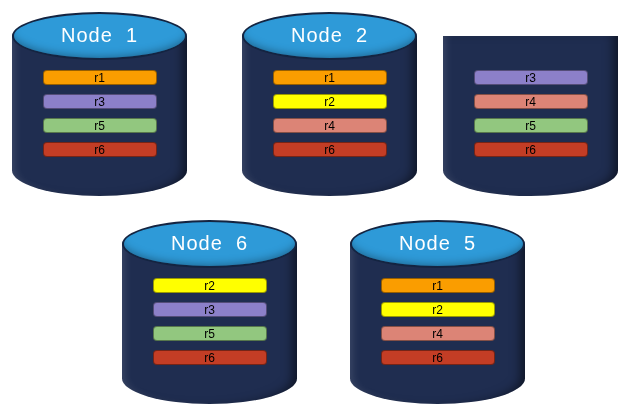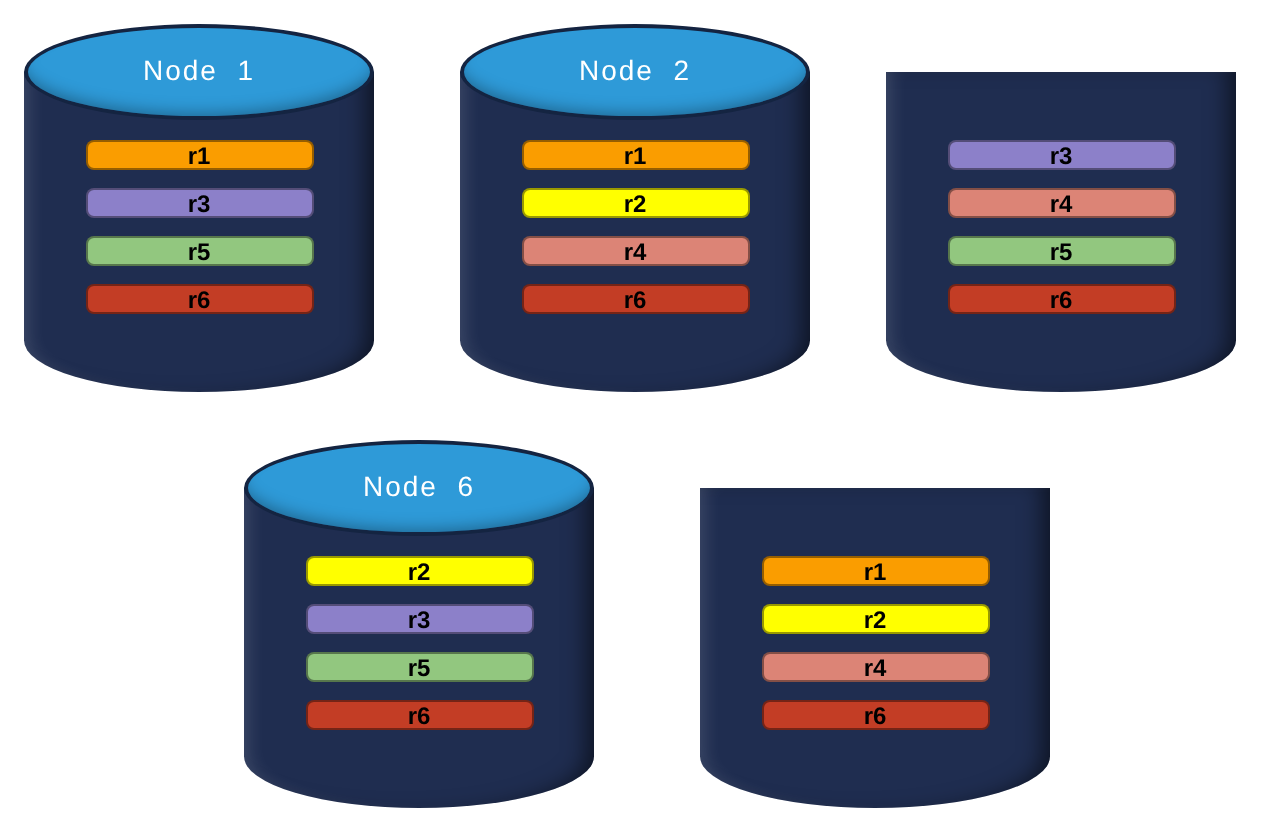--- a/index.html
+++ b/index.html
@@ -37,21 +37,21 @@
     border: 2px solid var(--outline-color, #142441);
     border-radius: 50%;
     box-sizing: border-box;
     display: flex;
     align-items: center;
     justify-content: center;
     box-shadow: inset 0 -5px 8px -4px rgba(0,0,0,0.35);
   }
   .node-label {
     color: var(--node-label-color, #ffffff);
-    font-size: 14px;
+    font-size: 20px;
     letter-spacing: 1px;
     white-space: pre;
     margin-top: -2px;
   }
   .bars {
     position: absolute;
     left: 0; right: 0;
     top: 58px;
     display: flex;
     flex-direction: column;
@@ -61,21 +61,21 @@
   .bar {
     width: 114px;
     height: 15px;
     box-sizing: border-box;
     border: 1px solid rgba(0,0,0,0.40);
     border-radius: 4px;
     display: flex;
     align-items: center;
     justify-content: center;
     font-size: 12px;
-    font-weight: bold;
+    font-weight: normal;
     color: var(--bar-label-color, #000000);
     line-height: 1;
   }
 </style>
 </head>
 <body>
 
 <div class="canvas" style="width: 636px; height: 408px; background: rgb(255, 255, 255);">
 
     <div class="cylinder" style="left: 12px; top: 12px;">
@@ -84,21 +84,21 @@
         <span class="node-label">Node  1</span>
       </div>
       <div class="bars">
         <div class="bar" style="background: rgb(250, 157, 0);">r1</div>
         <div class="bar" style="background: rgb(140, 128, 201);">r3</div>
         <div class="bar" style="background: rgb(146, 199, 127);">r5</div>
         <div class="bar" style="background: rgb(195, 61, 37);">r6</div>
       </div>
     </div>
 
-    <div class="cylinder" style="left: 230px; top: 12px;">
+    <div class="cylinder" style="left: 242px; top: 12px;">
       <div class="cyl-body"></div>
       <div class="cyl-top">
         <span class="node-label">Node  2</span>
       </div>
       <div class="bars">
         <div class="bar" style="background: rgb(250, 157, 0);">r1</div>
         <div class="bar" style="background: rgb(255, 255, 0);">r2</div>
         <div class="bar" style="background: rgb(220, 132, 118);">r4</div>
         <div class="bar" style="background: rgb(195, 61, 37);">r6</div>
       </div>
@@ -122,20 +122,23 @@
       <div class="bars">
         <div class="bar" style="background: rgb(255, 255, 0);">r2</div>
         <div class="bar" style="background: rgb(140, 128, 201);">r3</div>
         <div class="bar" style="background: rgb(146, 199, 127);">r5</div>
         <div class="bar" style="background: rgb(195, 61, 37);">r6</div>
       </div>
     </div>
 
     <div class="cylinder" style="left: 350px; top: 220px;">
       <div class="cyl-body"></div>
+      <div class="cyl-top">
+        <span class="node-label">Node  5</span>
+      </div>
       <div class="bars">
         <div class="bar" style="background: rgb(250, 157, 0);">r1</div>
         <div class="bar" style="background: rgb(255, 255, 0);">r2</div>
         <div class="bar" style="background: rgb(220, 132, 118);">r4</div>
         <div class="bar" style="background: rgb(195, 61, 37);">r6</div>
       </div>
     </div>
   </div>
 
 </body></html>

